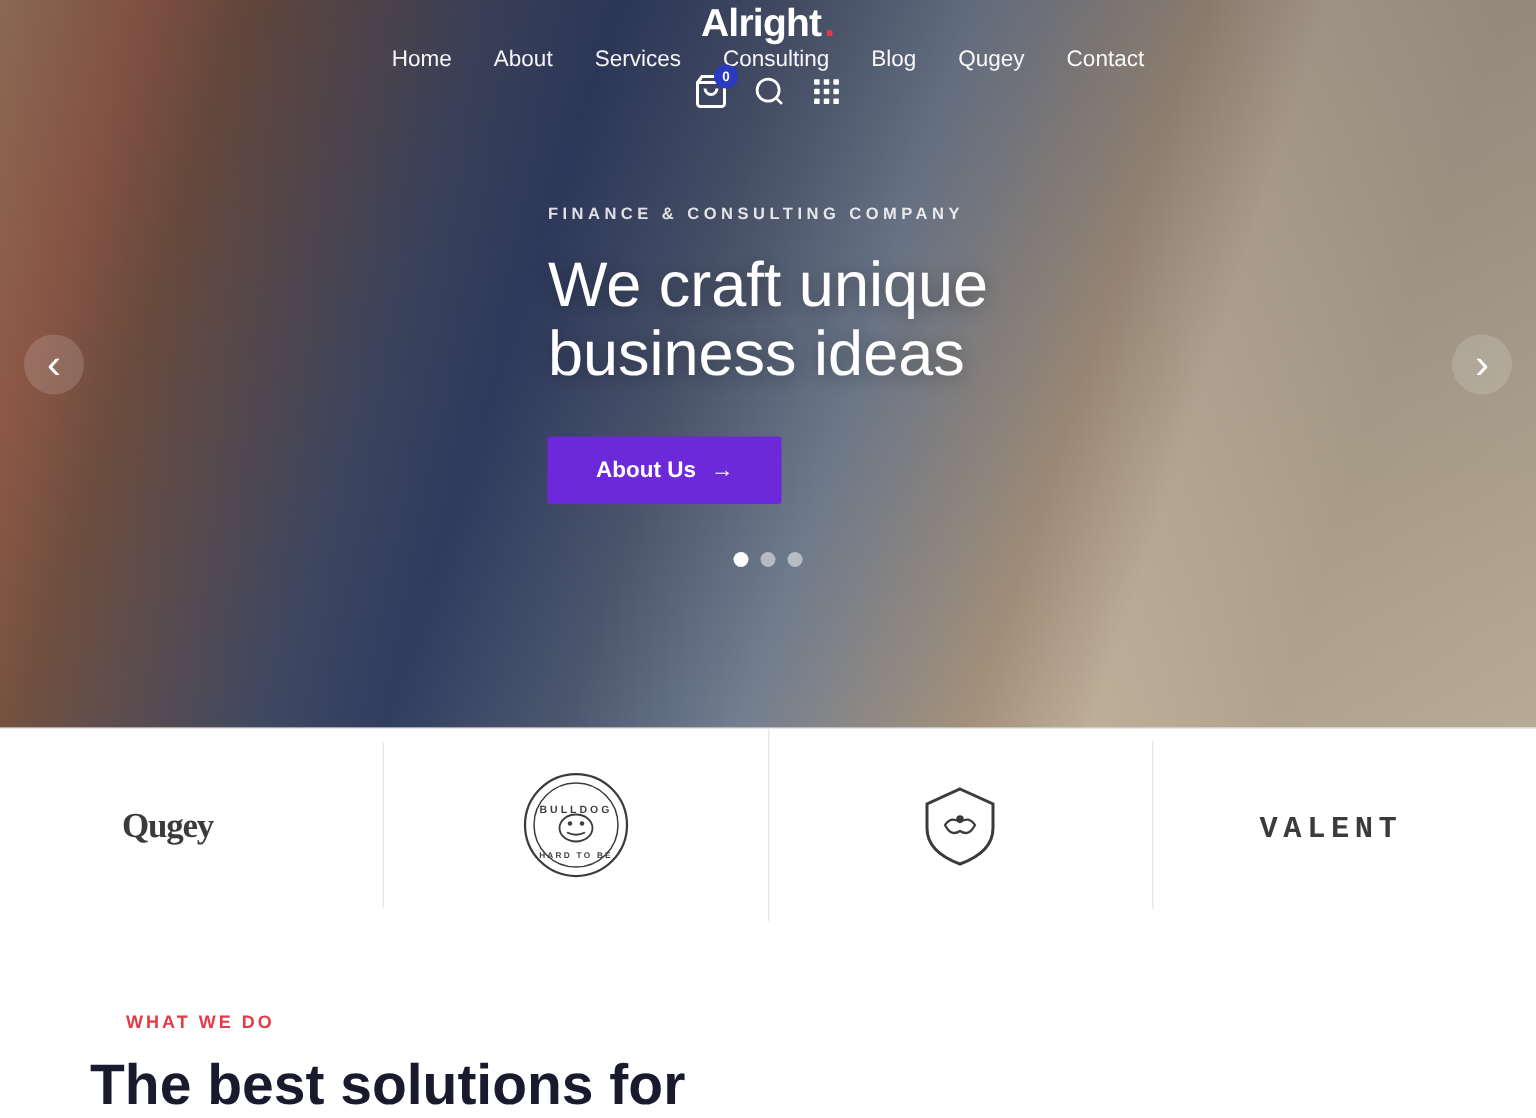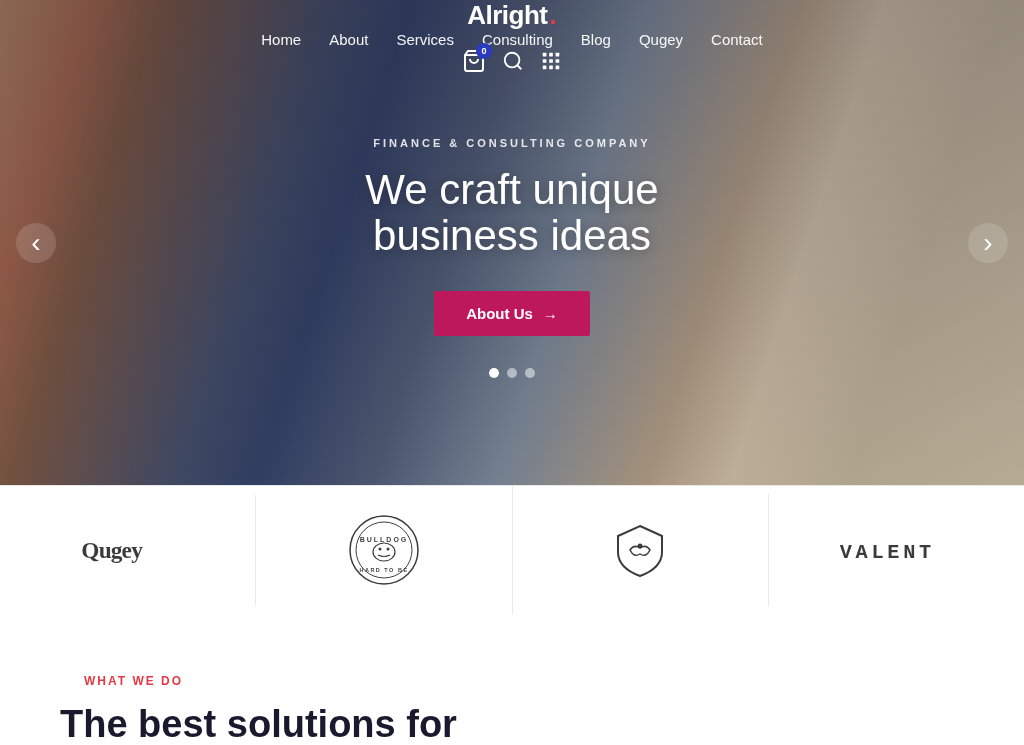--- a/index.html
+++ b/index.html
@@ -105,21 +105,21 @@
       z-index: 0;
       background:
         
         repeating-linear-gradient(0deg, transparent, transparent 18px, rgba(150,80,50,0.15) 18px, rgba(150,80,50,0.15) 20px),
         repeating-linear-gradient(90deg, transparent, transparent 38px, rgba(150,80,50,0.1) 38px, rgba(150,80,50,0.1) 40px),
         linear-gradient(105deg, #c87a50 0%, #a05e40 18%, #607090 45%, #708090 65%, #d0b090 85%, #e8d0b0 100%);
     }
     .hero-content {
       position: relative;
       z-index: 2;
-      text-align: center;
+      text-align: left;
       color: #fff;
       max-width: 680px;
       padding: 0 20px;
       margin-top: 30px;
     }
     .hero-subtitle {
       font-size: 11px;
       font-weight: 600;
       letter-spacing: 3px;
       text-transform: uppercase;
@@ -130,21 +130,21 @@
       font-size: 42px;
       font-weight: 400;
       line-height: 1.1;
       margin-bottom: 32px;
       text-shadow: 0 2px 12px rgba(0,0,0,0.3);
     }
     .hero-cta {
       display: inline-flex;
       align-items: center;
       gap: 10px;
-      background: #be185d;
+      background: #6d28d9;
       color: #fff;
       padding: 14px 32px;
       font-size: 15px;
       font-weight: 600;
       border: none;
       cursor: pointer;
       border-radius: 2px;
       text-decoration: none;
     }
     .hero-dots {

